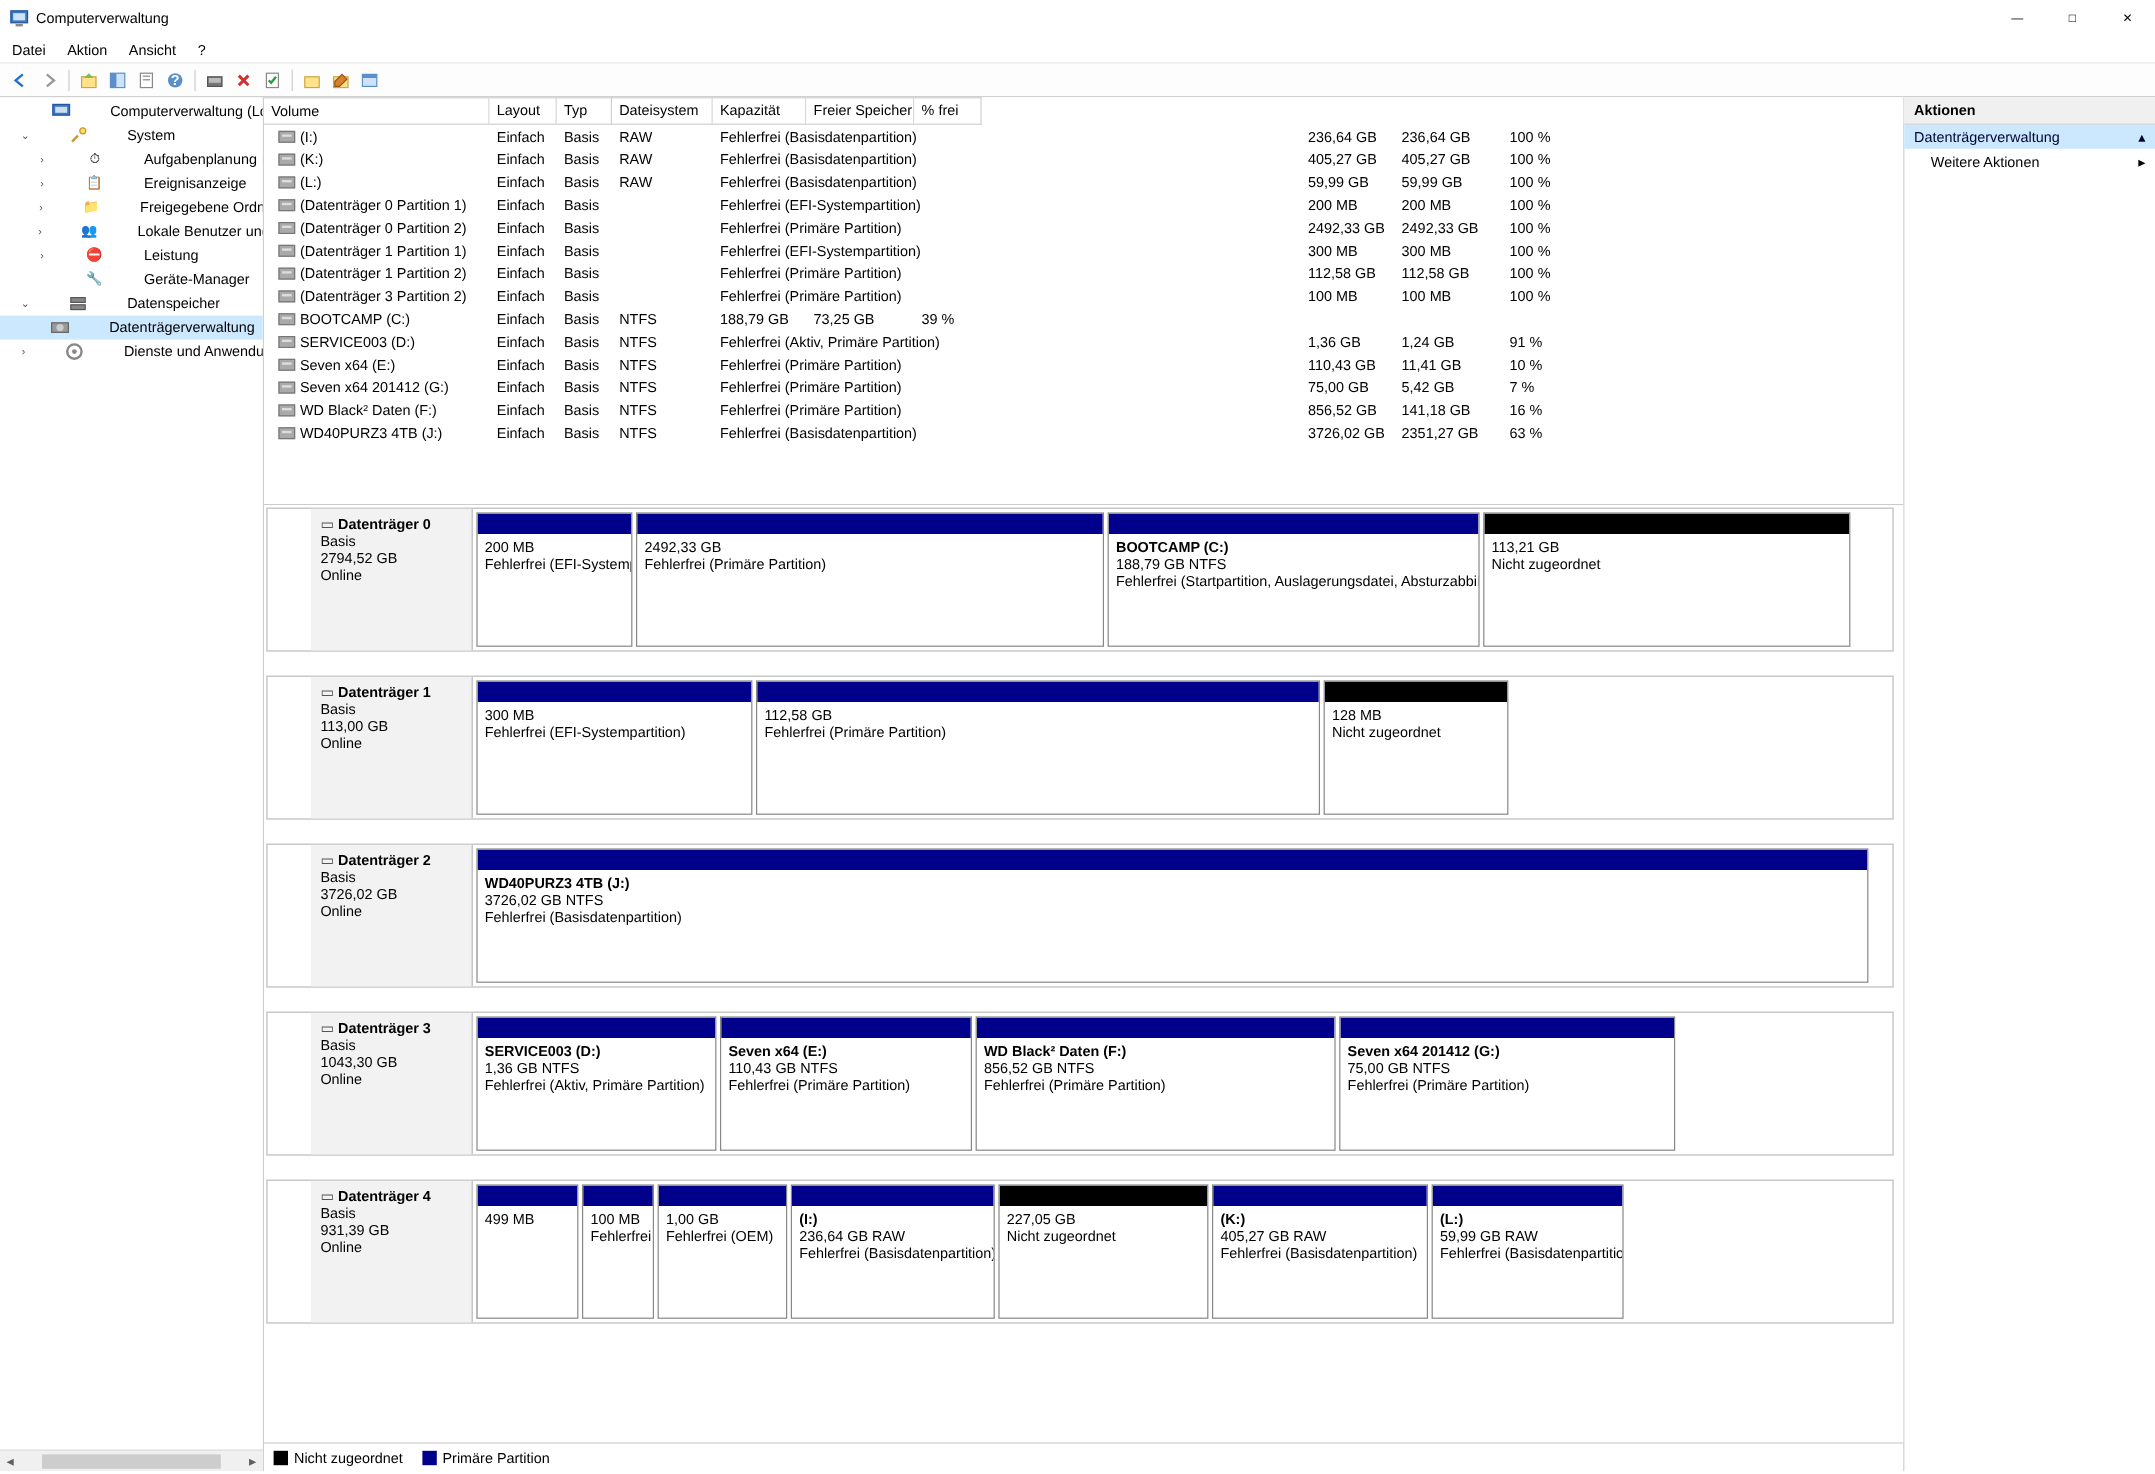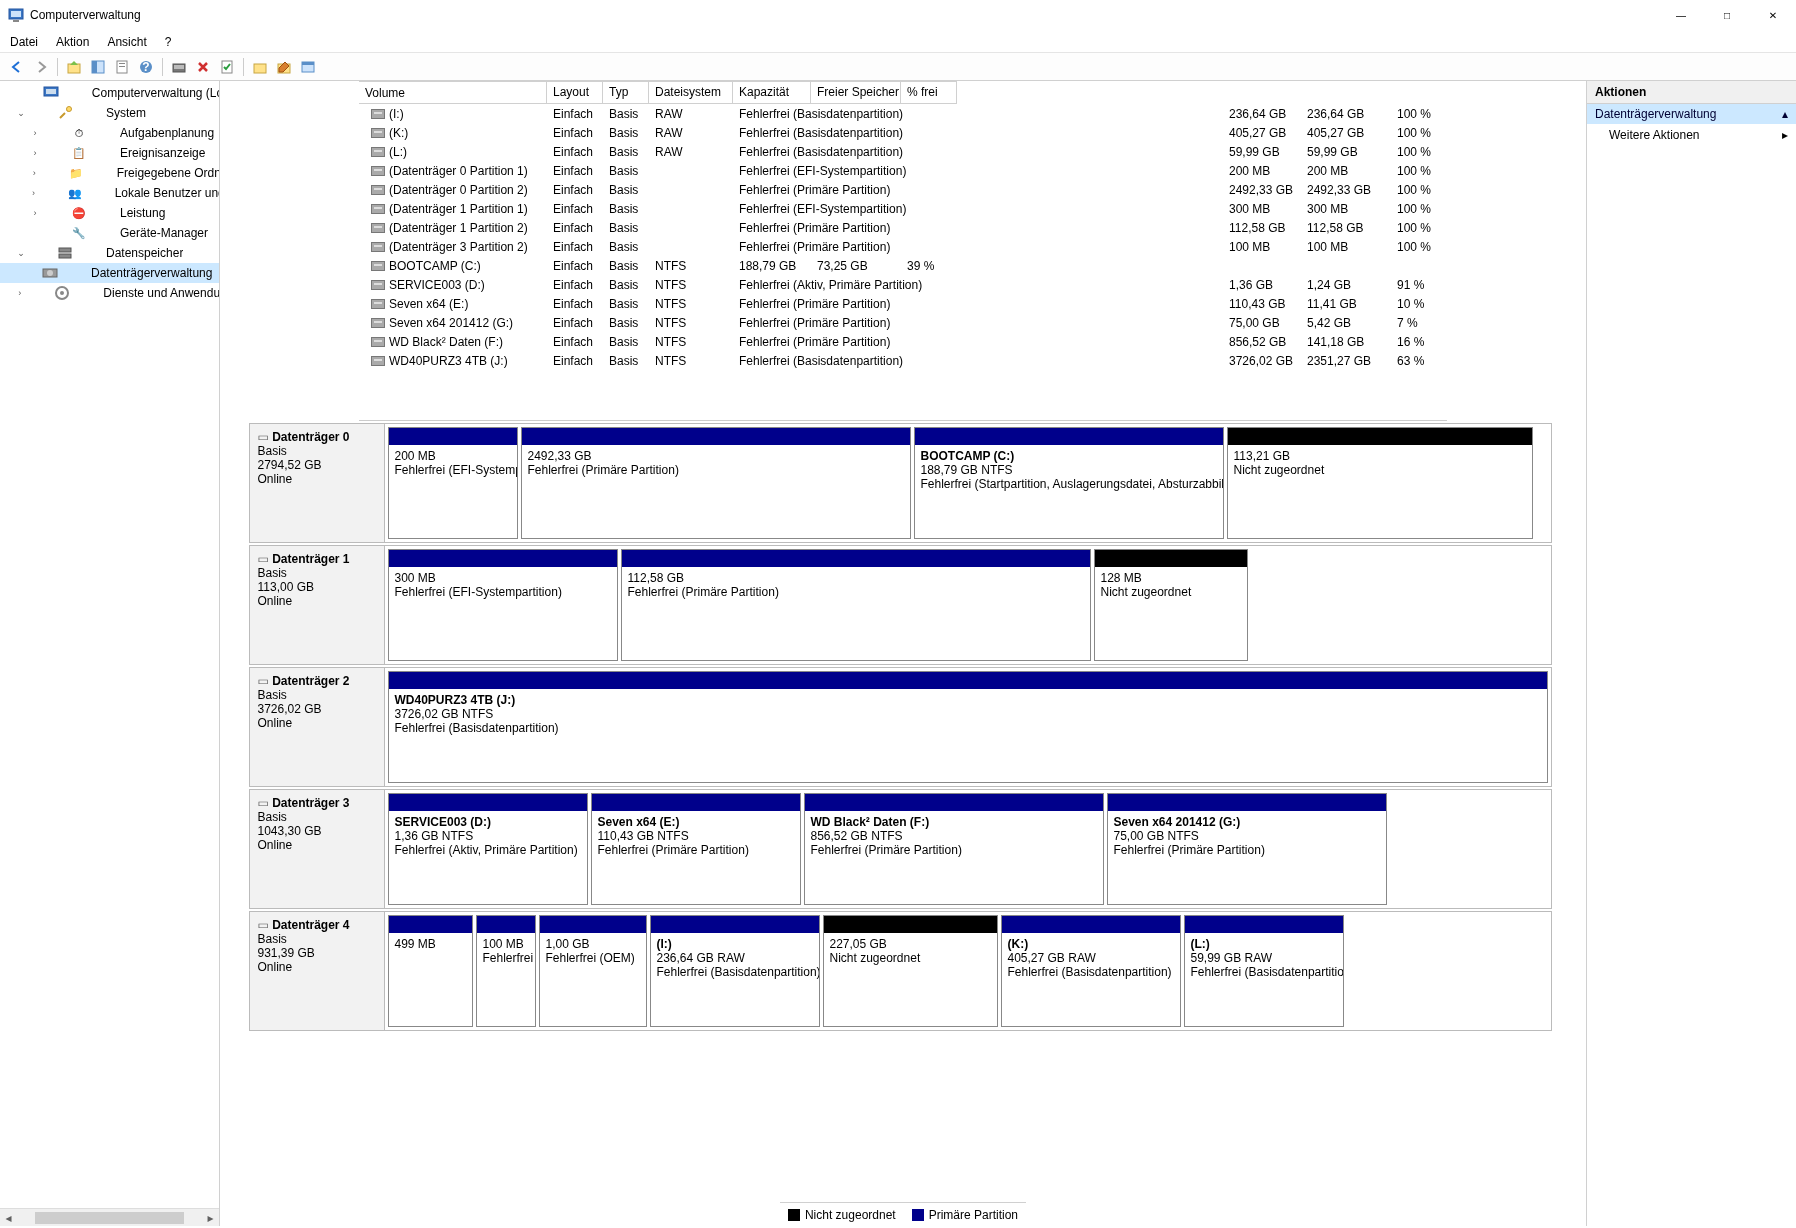--- a/index.html
+++ b/index.html
@@ -24,42 +24,42 @@
 .tree { flex:1; padding: 2px 0; }
 .tree-item { display:flex; align-items:center; height: 20px; white-space:nowrap; cursor:default;gap:29px; }
 .tree-item.selected { background:#cce8ff; }
 .twist { width: 14px; text-align:center; font-size:9px; color:#555; }
 .tree-ico { width:16px; height:16px; margin-right:4px; display:inline-block; }
 .tree-label { white-space:nowrap; overflow:hidden; }
 .hscroll { height:18px; background:#f0f0f0; border-top:1px solid #ddd; display:flex; align-items:center; }
 .hscroll .thumb { flex:1; background:#cdcdcd; height:12px; margin:0 18px; }
 .hscroll .arr { width:17px; height:16px; display:flex; align-items:center; justify-content:center; color:#606060; }
 
-.center-pane { flex:1; display:flex; flex-direction:column; position:relative;align-items:center; }
+.center-pane { flex:1; display:flex; flex-direction:column; position:relative; }
 
 .vol-table { display:flex; flex-direction:column; height: 340px; border-bottom: 1px solid #ccc; }
 .vol-header { display:flex; height: 23px; background:#fff; }
 .vol-header .col, .vol-row .col { border-right: 1px solid #e5e5e5; padding: 3px 6px; white-space:nowrap; overflow:hidden; }
 .vol-header .col { background:#fff; border-bottom:1px solid #d0d0d0; border-right:1px solid #d0d0d0; border-top:1px solid #d0d0d0;}
 .vol-body { flex:1; overflow-y:auto; overflow-x:hidden; }
 .vol-row { display:flex; height: 19px; align-items:center; }
 .vol-row .col { border-right:none; }
 .col-vol { width: 188px; display:flex; align-items:center; gap:4px; }
 .col-layout { width: 56px; }
 .col-type { width: 46px; }
 .col-fs { width: 84px; }
 .col-status { width: 490px; }
 .col-cap { width: 78px; }
 .col-free { width: 90px; }
 .col-pct { width: 56px; }
 .drv-ico { width:14px; height:10px; background:#aaa; border:1px solid #777; display:inline-block; position:relative; margin-left:6px;}
 .drv-ico::after{content:"";position:absolute;top:2px;left:2px;right:2px;height:2px;background:#ddd;}
 
 .disk-panel { flex:1; overflow-y:auto; background:#fff; padding: 2px 8px 2px 2px; }
-.disk-block { display:flex; border: 1px solid #bbb; margin-bottom: 2px; background:#fff; height: 120px; }
+.disk-block { display:flex; border: 1px solid #bbb; margin-bottom: 20px; background:#fff; height: 120px; padding-left: 36px; }
 .disk-left { width: 135px; background:#f2f2f2; border-right:1px solid #bbb; padding:6px 8px; }
 .disk-left .disk-name { font-weight:bold; }
 .disk-left .disk-name::before{content:"▭ "; font-weight:normal; color:#555;}
 .disk-right { flex:1; display:flex; padding: 3px; gap:3px; }
 .part { border:1px solid #888; display:flex; flex-direction:column; overflow:hidden; }
 .part .stripe { height: 17px; }
 .part .pbody { padding: 4px 6px; flex:1; overflow:hidden; white-space:nowrap; }
 .part .pname { font-weight:bold; }
 .stripe.primary { background:#00008b; }
 .stripe.unalloc { background:#000; }

